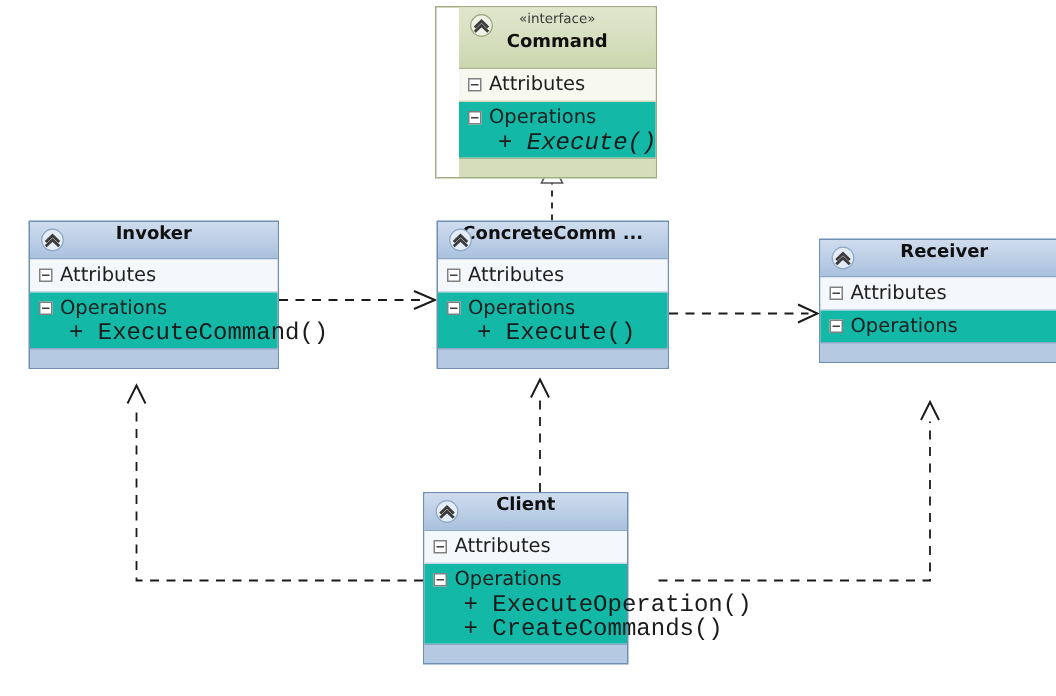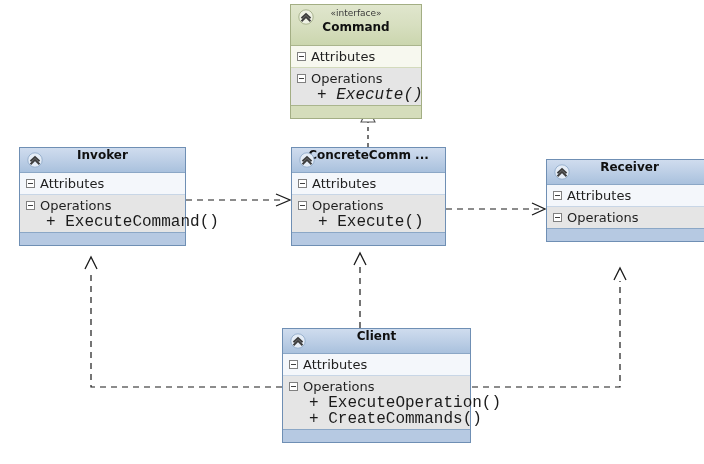--- a/index.html
+++ b/index.html
@@ -79,21 +79,21 @@
     height: 16px;
   }
 
   
   .compartment {
     box-sizing: border-box;
     position: relative;
     padding: 2px 4px 2px 6px;
     font-size: 11px;
     color: #222222;
-    background: #e5e5e5;
+    background: #14b8a6;
   }
   .blue .compartment.section-title  { background: #f4f7fb; border-bottom: 1px solid #c8d6e6; }
   .green .compartment.section-title { background: #f7f8ef; border-bottom: 1px solid #d3dabc; }
 
   .section-row {
     display: flex;
     align-items: center;
     height: 17px;
   }
   .expander {
@@ -129,25 +129,25 @@
   .member.italic { font-style: italic; }
 
   .uml-footer {
     box-sizing: border-box;
     height: 13px;
   }
   .blue .uml-footer  { background: #b6c9e2; border-top: 1px solid #8ba7c6; }
   .green .uml-footer { background: #d5ddbb; border-top: 1px solid #aab58d; }
 
   
-  #box-command         { left: 290px; top: 4px;   width: 132px; }
+  #box-command         { left: 290px; top: 4px;   width: 148px; padding-left: 15px; }
   #box-invoker         { left: 19px;  top: 147px; width: 167px; }
   #box-concretecommand { left: 291px; top: 147px; width: 155px; }
   #box-receiver        { left: 546px; top: 159px; width: 167px; }
-  #box-client          { left: 282px; top: 328px; width: 189px; }
+  #box-client          { left: 282px; top: 328px; width: 137px; }
 </style>
 </head>
 <body>
 
 <svg id="canvas" viewBox="0 0 704 464" xmlns="http://www.w3.org/2000/svg">
 
   
   <g>
     <line x1="368" y1="147" x2="368" y2="122" stroke="#1a1a1a" stroke-width="1.2" stroke-dasharray="4,4"></line>
     <polygon points="368,108 361,122 375,122" fill="#ffffff" stroke="#555555" stroke-width="1.1"></polygon>

